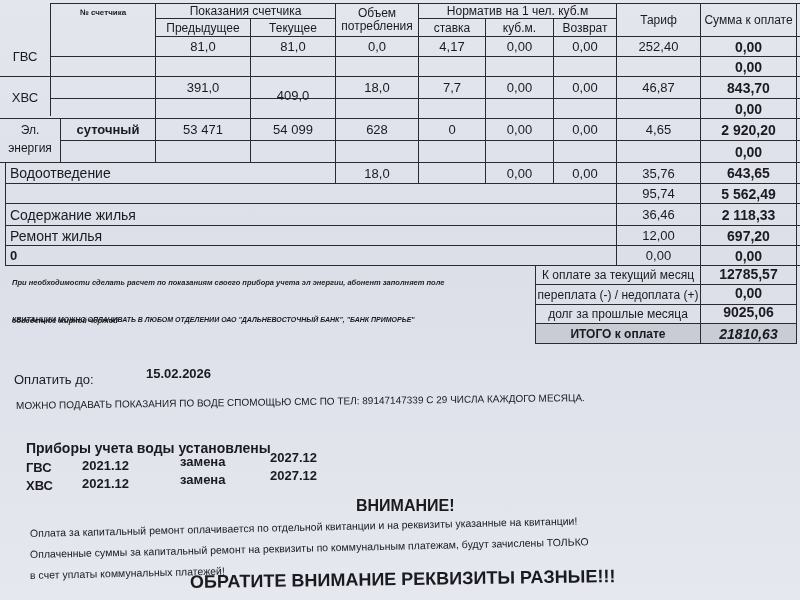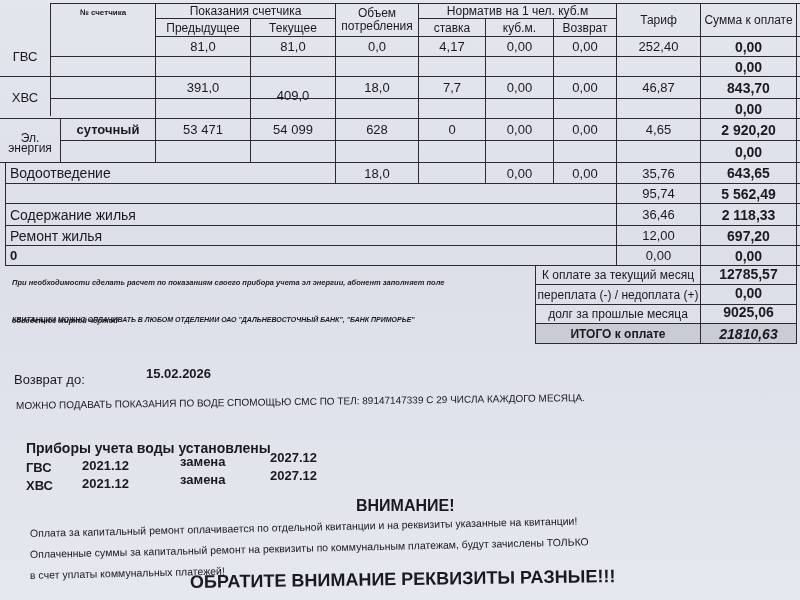--- a/index.html
+++ b/index.html
@@ -85,21 +85,21 @@
   <div class="cell" style="left:156px;top:77px;width:94px;height:21px;">391,0</div>
   <div class="cell" style="left:251px;top:77px;width:84px;height:21px;margin-top:8px;">409,0</div>
   <div class="cell" style="left:336px;top:77px;width:82px;height:21px;">18,0</div>
   <div class="cell" style="left:419px;top:77px;width:66px;height:21px;">7,7</div>
   <div class="cell" style="left:486px;top:77px;width:67px;height:21px;">0,00</div>
   <div class="cell" style="left:554px;top:77px;width:62px;height:21px;">0,00</div>
   <div class="cell" style="left:617px;top:77px;width:83px;height:21px;">46,87</div>
   <div class="cell b big" style="left:701px;top:77px;width:95px;height:21px;">843,70</div>
   <div class="cell b big" style="left:701px;top:99px;width:95px;height:19px;">0,00</div>
 
-  <div class="cell small" style="left:0;top:120px;width:60px;height:20px;margin-top:8px;">Эл.</div>
+  <div class="cell small" style="left:0;top:120px;width:60px;height:20px;">Эл.</div>
   <div class="cell small" style="left:0;top:138px;width:60px;height:20px;">энергия</div>
   <div class="cell b" style="left:61px;top:119px;width:94px;height:21px;">суточный</div>
   <div class="cell" style="left:156px;top:119px;width:94px;height:21px;">53 471</div>
   <div class="cell" style="left:251px;top:119px;width:84px;height:21px;">54 099</div>
   <div class="cell" style="left:336px;top:119px;width:82px;height:21px;">628</div>
   <div class="cell" style="left:419px;top:119px;width:66px;height:21px;">0</div>
   <div class="cell" style="left:486px;top:119px;width:67px;height:21px;">0,00</div>
   <div class="cell" style="left:554px;top:119px;width:62px;height:21px;">0,00</div>
   <div class="cell" style="left:617px;top:119px;width:83px;height:21px;">4,65</div>
   <div class="cell b big" style="left:701px;top:119px;width:95px;height:21px;">2 920,20</div>
@@ -133,21 +133,21 @@
 
   <div class="cell small" style="left:536px;top:266px;width:164px;height:18px;">К оплате за текущий месяц</div>
   <div class="cell big b" style="left:701px;top:264px;width:95px;height:20px;">12785,57</div>
   <div class="cell small" style="left:536px;top:285px;width:164px;height:19px;">переплата (-) / недоплата (+)</div>
   <div class="cell big b" style="left:701px;top:283px;width:95px;height:20px;">0,00</div>
   <div class="cell small" style="left:536px;top:305px;width:164px;height:18px;">долг за прошлые месяца</div>
   <div class="cell big b" style="left:701px;top:302px;width:95px;height:20px;">9025,06</div>
   <div class="cell small b" style="left:536px;top:324px;width:164px;height:19px;background:#c9ccd4;">ИТОГО к оплате</div>
   <div class="cell big b" style="left:701px;top:324px;width:95px;height:19px;background:#c9ccd4;font-style:italic;">21810,63</div>
 
-  <div class="abs" style="left:14px;top:372px;font-size:13px;">Возврат до:</div>
+  <div class="abs" style="left:14px;top:372px;font-size:13px;">Оплатить до:</div>
   <div class="abs b" style="left:146px;top:366px;font-size:13px;">15.02.2026</div>
 
   <div class="abs" style="left:16px;top:400px;font-size:10px;transform:rotate(-0.8deg);transform-origin:left;">МОЖНО ПОДАВАТЬ ПОКАЗАНИЯ ПО ВОДЕ СПОМОЩЬЮ СМС ПО ТЕЛ: 89147147339 С 29 ЧИСЛА КАЖДОГО МЕСЯЦА.</div>
 
   <div class="abs b" style="left:26px;top:440px;font-size:14px;">Приборы учета воды установлены</div>
   <div class="abs b" style="left:26px;top:460px;font-size:13px;">ГВС</div>
   <div class="abs b" style="left:82px;top:458px;font-size:13px;">2021.12</div>
   <div class="abs b" style="left:180px;top:454px;font-size:13px;">замена</div>
   <div class="abs b" style="left:270px;top:450px;font-size:13px;">2027.12</div>
   <div class="abs b" style="left:26px;top:478px;font-size:13px;">ХВС</div>

